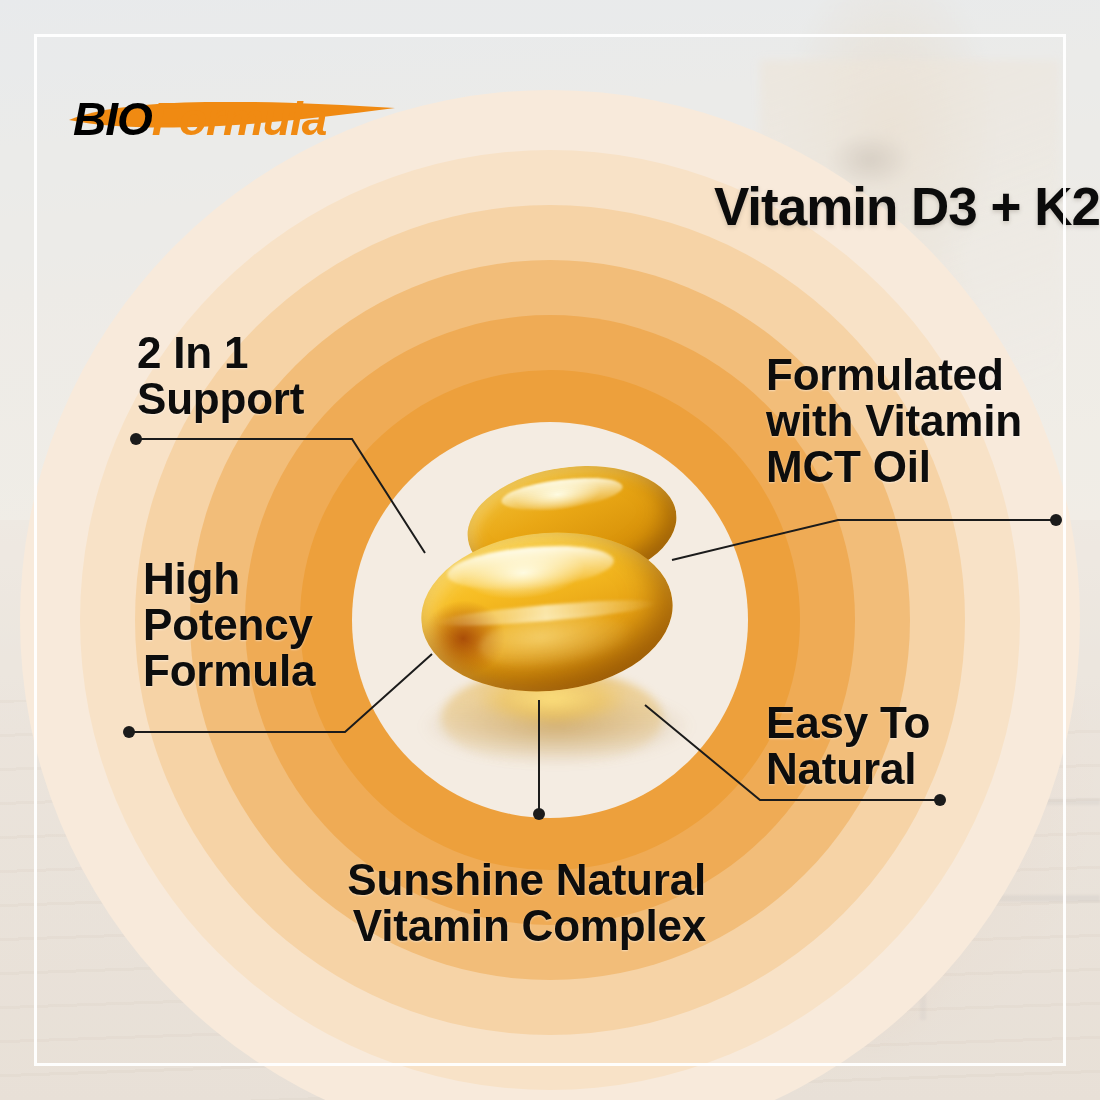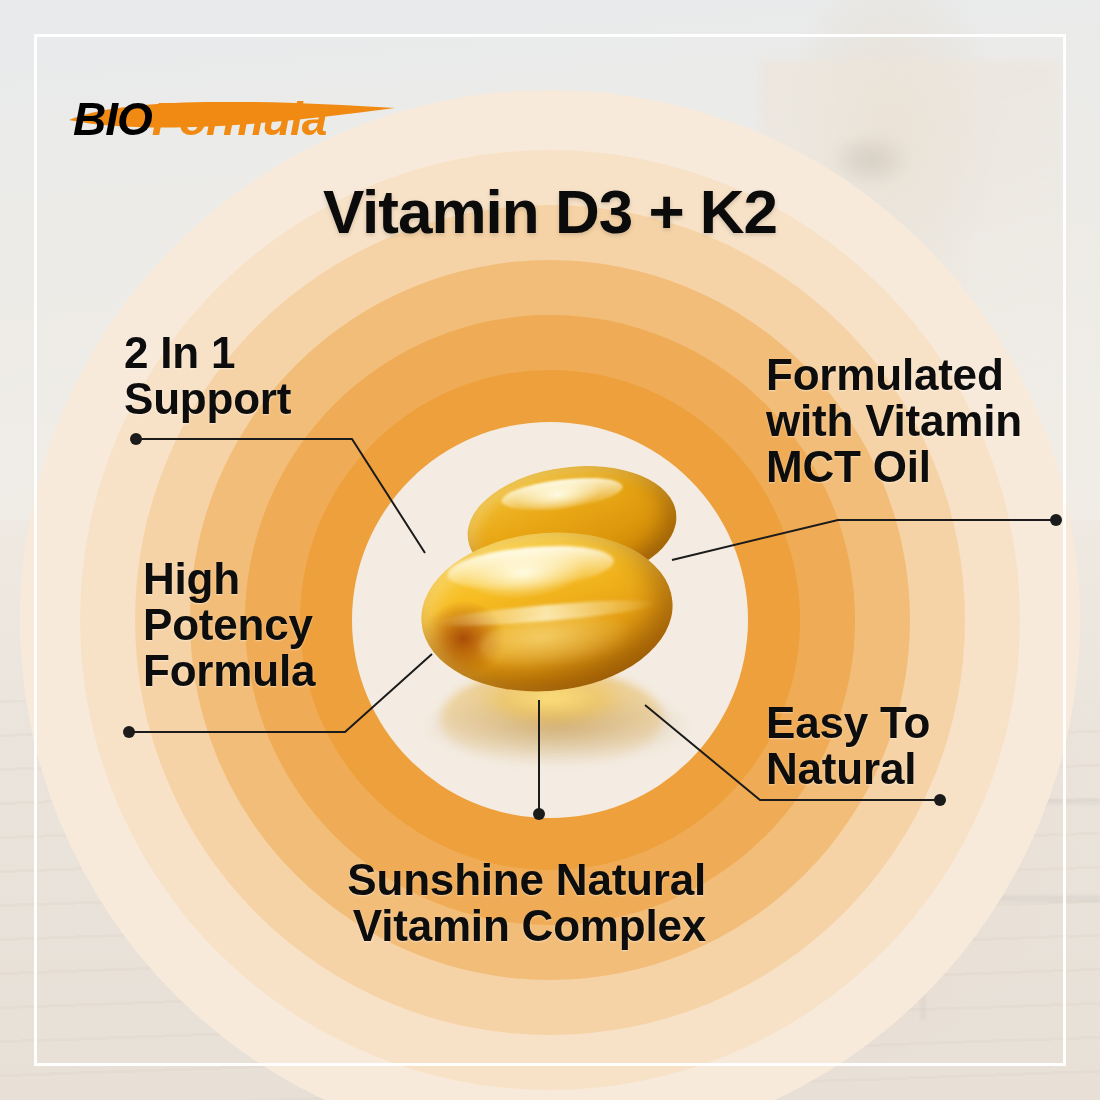--- a/index.html
+++ b/index.html
@@ -142,21 +142,21 @@
   .callout .txt{
     margin:0;color:#0d0d0d;font-weight:700;
     font-size:44px;line-height:1.05;letter-spacing:-.2px;
     text-shadow:0 1px 2px rgba(255,255,255,.45);
     white-space:pre-line;
   }
   .callout.left .txt{text-align:left;}
   .callout.right .txt{text-align:left;}
   .callout.center .txt{text-align:right;}
 
-  .c-2in1{left:124px;top:330px;}
+  .c-2in1{left:137px;top:330px;}
   .c-high{left:116px;top:556px;margin-left:27px;}
   .c-mct{left:766px;top:352px;}
   .c-easy{left:766px;top:700px;}
   .c-sun{left:316px;top:857px;width:390px;}
 
   
   .leaders{position:absolute;left:0;top:0;width:1100px;height:1100px;pointer-events:none;}
 
   
   .logo{position:absolute;left:73px;top:88px;height:52px;}
@@ -166,22 +166,22 @@
   }
   .logo-bio{color:#000000;}
   .logo-pot{color:#f08a12;}
   .logo-tm{font-size:14px;font-style:normal;font-weight:700;color:#f08a12;vertical-align:super;}
   .logo-swoosh{
     position:absolute;left:-6px;top:14px;width:330px;height:34px;z-index:1;
   }
 
   
   .title{
-    position:absolute;left:0;top:176px;width:1100px;text-align:center;
-    font-size:62px;font-weight:700;color:#0b0b0b;letter-spacing:-1px;
+    position:absolute;left:0;top:176px;width:1100px;text-align:right;
+    font-size:53px;font-weight:700;color:#0b0b0b;letter-spacing:-1px;
     text-shadow:0 2px 4px rgba(120,110,95,.30);
   }
 </style>
 </head>
 <body>
 
 <div class="stage">
 
   <div class="bg">
     <div class="bg-sky"></div>

